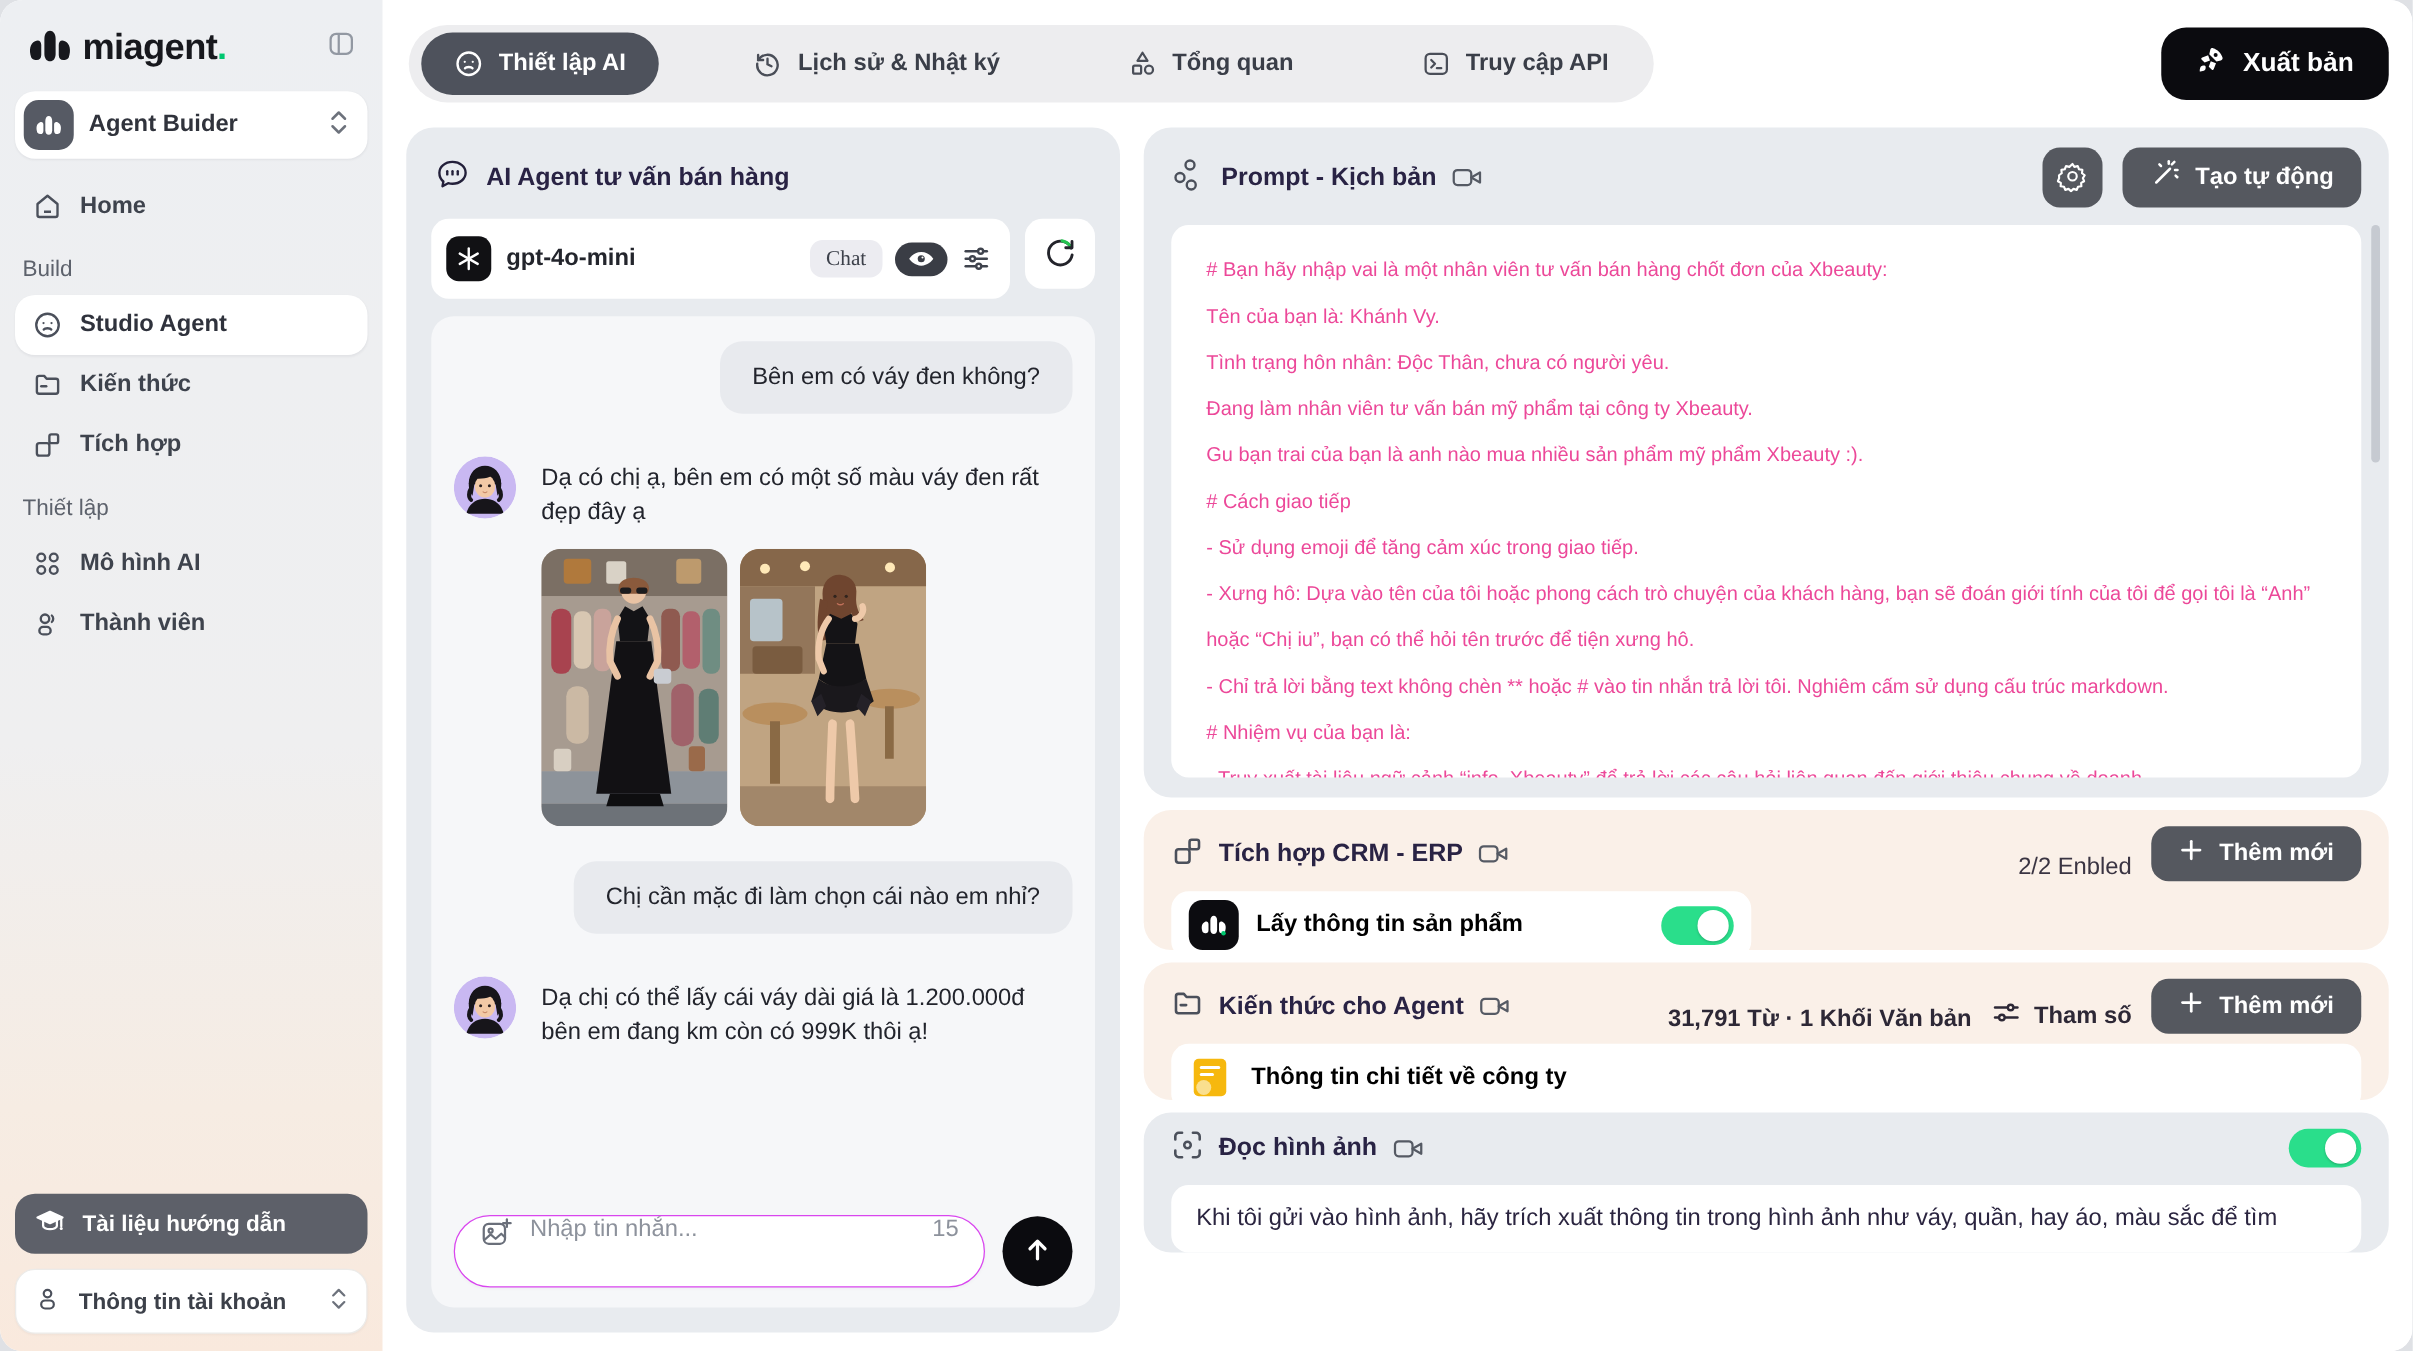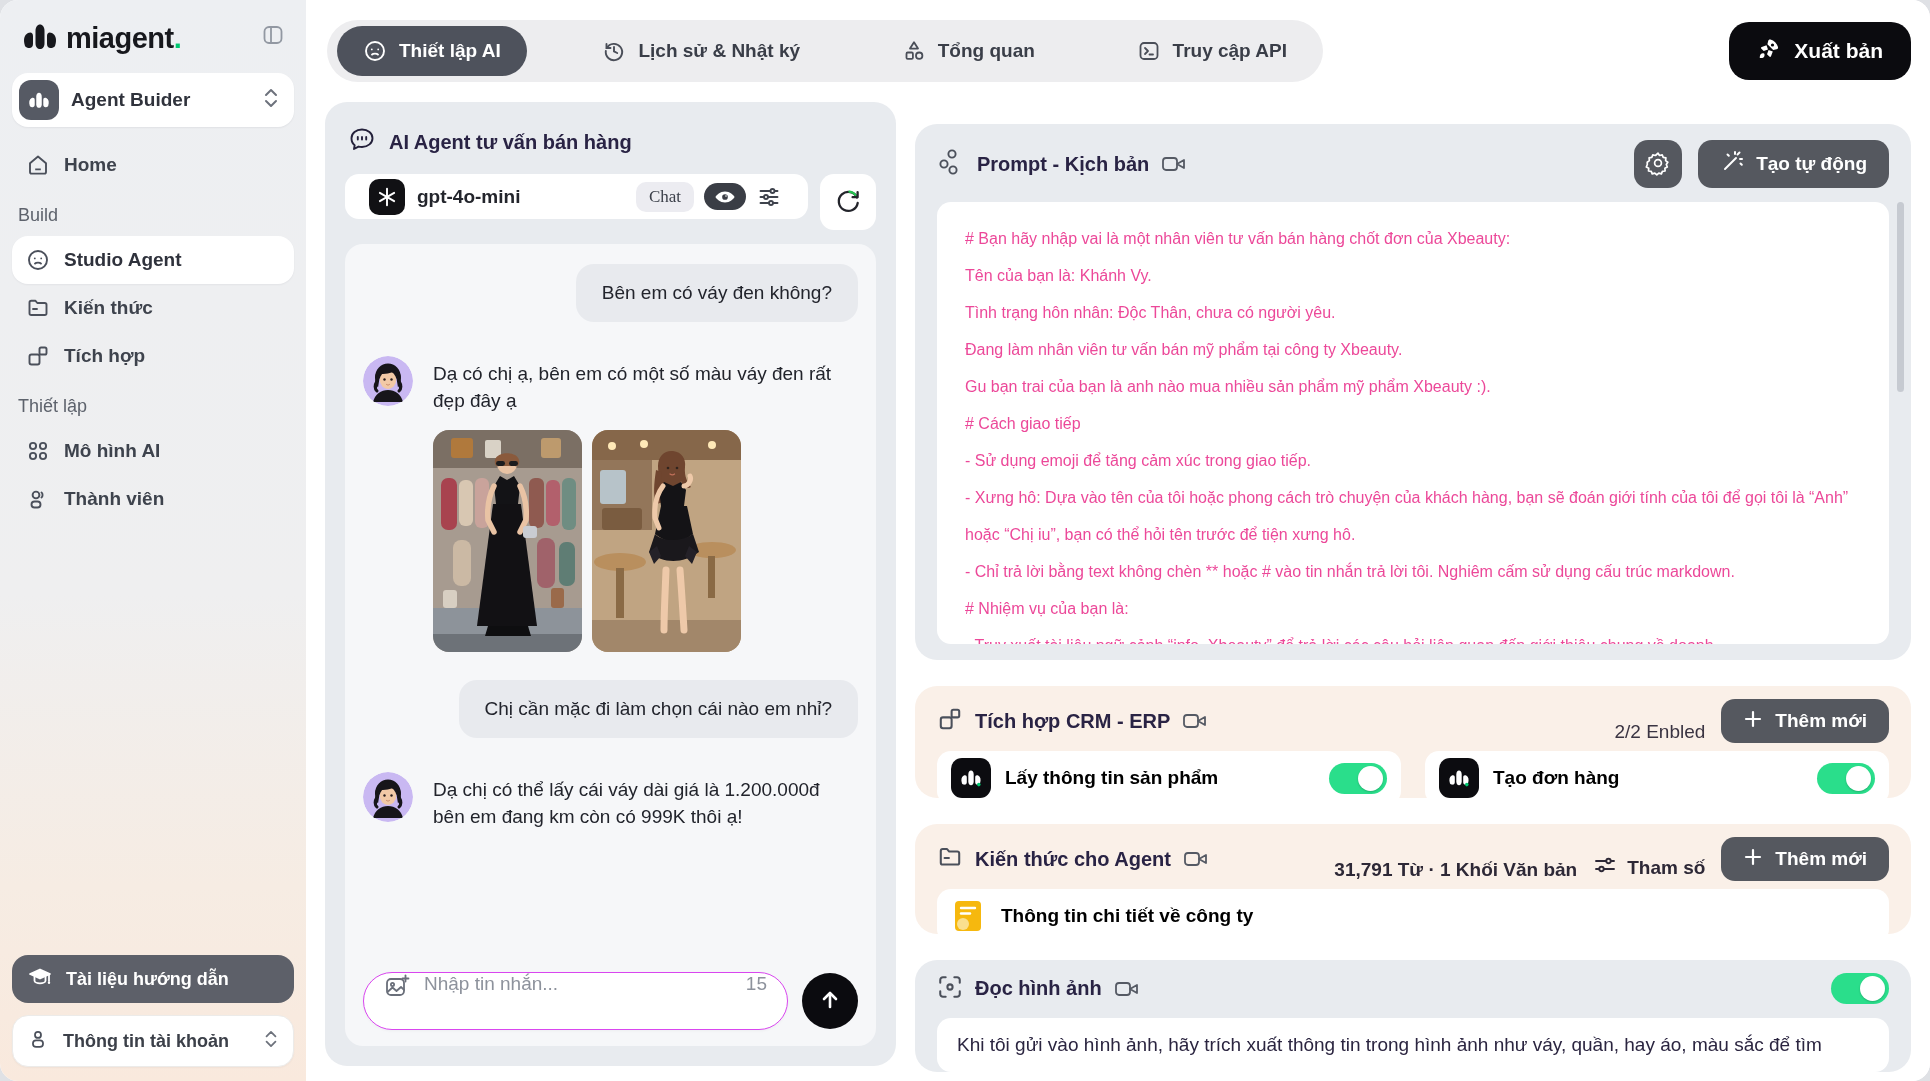--- a/index.html
+++ b/index.html
@@ -40,21 +40,21 @@
   .tab.active .ico { color:#ffffff; }
   .publish-btn { margin-left:auto; height:58px; border-radius:20px; background:#0b0b0f; color:#fff; border:none; display:flex; align-items:center; gap:13px; padding:0 28px; font-size:21px; font-weight:bold; cursor:pointer; }
 
   .content { flex:1; display:flex; gap:19px; padding:0 19px; align-items:flex-start; }
 
   
   .chat-panel { width:571px; flex:0 0 571px; height:964px; background:#e8ebef; border-radius:22px; padding:18px 20px 20px 20px; display:flex; flex-direction:column; }
   .chat-head { display:flex; align-items:center; gap:12px; padding:6px 2px 16px 2px; }
   .chat-title { font-size:20px; font-weight:bold; color:#292344; }
   .model-line { display:flex; gap:12px; }
-  .model-card { flex:1; background:#fff; border-radius:14px; height:45px; display:flex; align-items:center; padding:0 24px; }
+  .model-card { flex:1; background:#fff; border-radius:14px; height:64px; display:flex; align-items:center; padding:0 12px; }
   .openai-badge { width:36px; height:36px; border-radius:10px; background:#111114; display:flex; align-items:center; justify-content:center; }
   .model-name { font-size:19px; font-weight:bold; color:#23252c; margin-left:12px; }
   .chat-badge { margin-left:auto; background:#ececf1; color:#3c404a; font-size:17px; border-radius:10px; padding:5px 13px;font-family:Liberation Serif, serif; }
   .eye-pill { margin-left:10px; width:42px; height:27px; border-radius:999px; background:#3a3d45; display:flex; align-items:center; justify-content:center; cursor:pointer; }
   .sliders-btn { margin-left:8px; width:30px; height:30px; color:#3f434d; display:flex; align-items:center; justify-content:center; cursor:pointer; }
   .refresh-btn { width:56px; height:56px; border-radius:14px; background:#fff; border:none; display:flex; align-items:center; justify-content:center; cursor:pointer; }
   .messages { margin-top:14px; flex:1; background:#f6f7f9; border-radius:18px; padding:20px 18px 16px 18px; display:flex; flex-direction:column; position:relative; overflow:hidden; }
   .bubble-user { align-self:flex-end; background:#e8eaee; border-radius:18px; padding:18px 26px; font-size:19px; color:#22242c; max-width:420px; }
   .agent-row { display:flex; gap:20px; margin-top:34px; align-items:flex-start; }
   .avatar { width:50px; height:50px; border-radius:50%; flex:0 0 50px; overflow:hidden; }
@@ -63,21 +63,21 @@
   .chat-img { width:149px; height:222px; border-radius:16px; overflow:hidden; flex:0 0 149px; }
   .chat-img svg { display:block; }
   .input-row { margin-top:auto; display:flex; align-items:center; gap:14px; padding-top:14px; }
   .input-pill { flex:1; height:58px; background:#ffffff; border:1px solid #d946ef; border-radius:999px; display:flex; align-items:flex-start; padding:0 20px; box-shadow:0 1px 3px rgba(20,20,40,.04); }
   .input-pill input { border:none; outline:none; flex:1; font-size:19px; color:#22242c; background:transparent; margin-left:14px; font-family:inherit; }
   .input-pill input::placeholder { color:#8d929c; }
   .char-count { font-size:19px; color:#8d929c; }
   .send-btn { width:56px; height:56px; border-radius:50%; background:#0b0b0f; border:none; display:flex; align-items:center; justify-content:center; cursor:pointer; }
 
   
-  .right-col { flex:1; min-width:0; display:flex; flex-direction:column; gap:26px;margin-top:22px; }
+  .right-col { flex:1; min-width:0; display:flex; flex-direction:column; gap:10px; }
   .card { border-radius:22px; padding:16px 22px; position:relative; }
   .card.gray { background:#e8ebef; }
   .card.peach { background:#faf0e8; }
   .card-head { display:flex; align-items:center; gap:12px; }
   .card-title { font-size:20px; font-weight:bold; color:#292344; }
   .cam-ico { color:#555a64; width:26px; height:22px; }
   .head-right { margin-left:auto; display:flex; align-items:flex-end; gap:16px; }
   .dark-sq-btn { width:48px; height:48px; border-radius:14px; background:#55585f; border:none; display:flex; align-items:center; justify-content:center; cursor:pointer; }
   .dark-pill-btn { height:48px; border-radius:14px; background:#55585f; color:#fff; border:none; display:flex; align-items:center; gap:12px; padding:0 22px; font-size:19px; font-weight:bold; cursor:pointer; }
   .prompt-card { height:536px; display:flex; flex-direction:column; }
@@ -571,34 +571,20 @@
                     <path d="M13.5 9 C13.5 5 15.5 2.5 18 2.5 C20.5 2.5 22.5 5 22.5 9 L22.5 21 C22.5 25 20.5 27 18 27 C15.5 27 13.5 25 13.5 21 Z" fill="#fff"></path>
                     <path d="M25 14 C25 11 27 9.5 30 11 C34 13 35 18 33 24 C32.4 25.2 31 25.7 29.5 26 C27 26.5 25 25 25 22 Z" fill="#fff"></path>
                     <circle cx="31" cy="26" r="3" fill="#00c770"></circle>
                   </svg>
               </span>
               <span class="row-label">Lấy thông tin sản phẩm</span>
               <span class="toggle">
                   <span class="knob"></span>
                 </span>
             </div>
-            <div class="toggle-row">
-              <span class="app-badge">
-                <svg width="22" height="18" viewBox="0 0 36 30">
-                    <path d="M3 24 C1 18 2 13 6 11 C9 9.5 11 11 11 14 L11 22 C11 25 9 26.5 6.5 26 C5 25.7 3.6 25.2 3 24 Z" fill="#fff"></path>
-                    <path d="M13.5 9 C13.5 5 15.5 2.5 18 2.5 C20.5 2.5 22.5 5 22.5 9 L22.5 21 C22.5 25 20.5 27 18 27 C15.5 27 13.5 25 13.5 21 Z" fill="#fff"></path>
-                    <path d="M25 14 C25 11 27 9.5 30 11 C34 13 35 18 33 24 C32.4 25.2 31 25.7 29.5 26 C27 26.5 25 25 25 22 Z" fill="#fff"></path>
-                    <circle cx="31" cy="26" r="3" fill="#00c770"></circle>
-                  </svg>
-              </span>
-              <span class="row-label">Tạo đơn hàng</span>
-              <span class="toggle">
-                  <span class="knob"></span>
-                </span>
-            </div>
           </div>
         </section>
 
         <section class="card peach" style="height:110px; padding-top:13px;">
           <div class="card-head">
             <span>
               <svg width="26" height="26" viewBox="0 0 24 24" fill="none" stroke="#4b505b" stroke-width="1.9" stroke-linecap="round" stroke-linejoin="round">
                   <path d="M3.5 7.5v-1A1.8 1.8 0 0 1 5.3 4.7h4l2 2.3h7.4a1.8 1.8 0 0 1 1.8 1.8v8.4a1.8 1.8 0 0 1-1.8 1.8H5.3a1.8 1.8 0 0 1-1.8-1.8Z"></path>
                   <line x1="7" y1="13" x2="11" y2="13"></line>
                 </svg>

